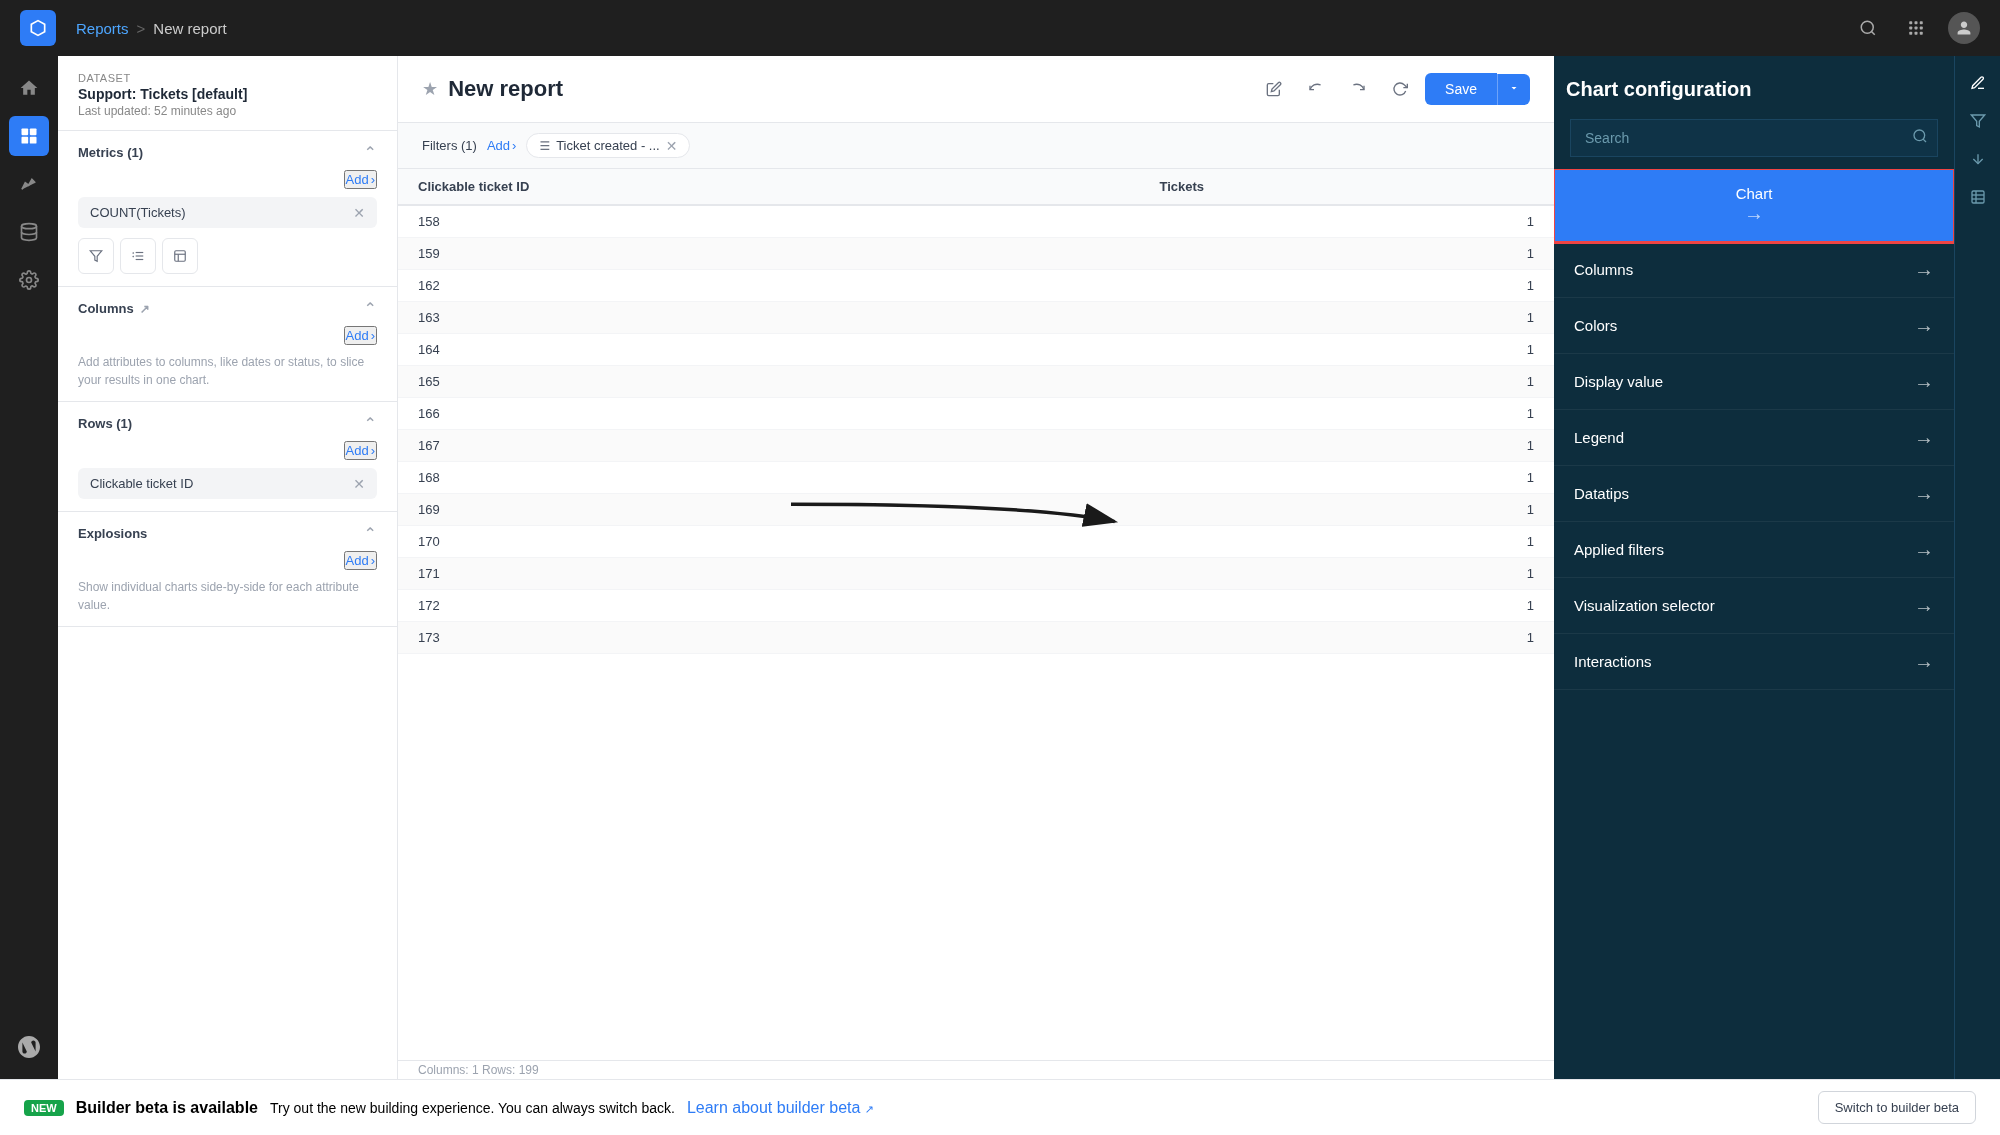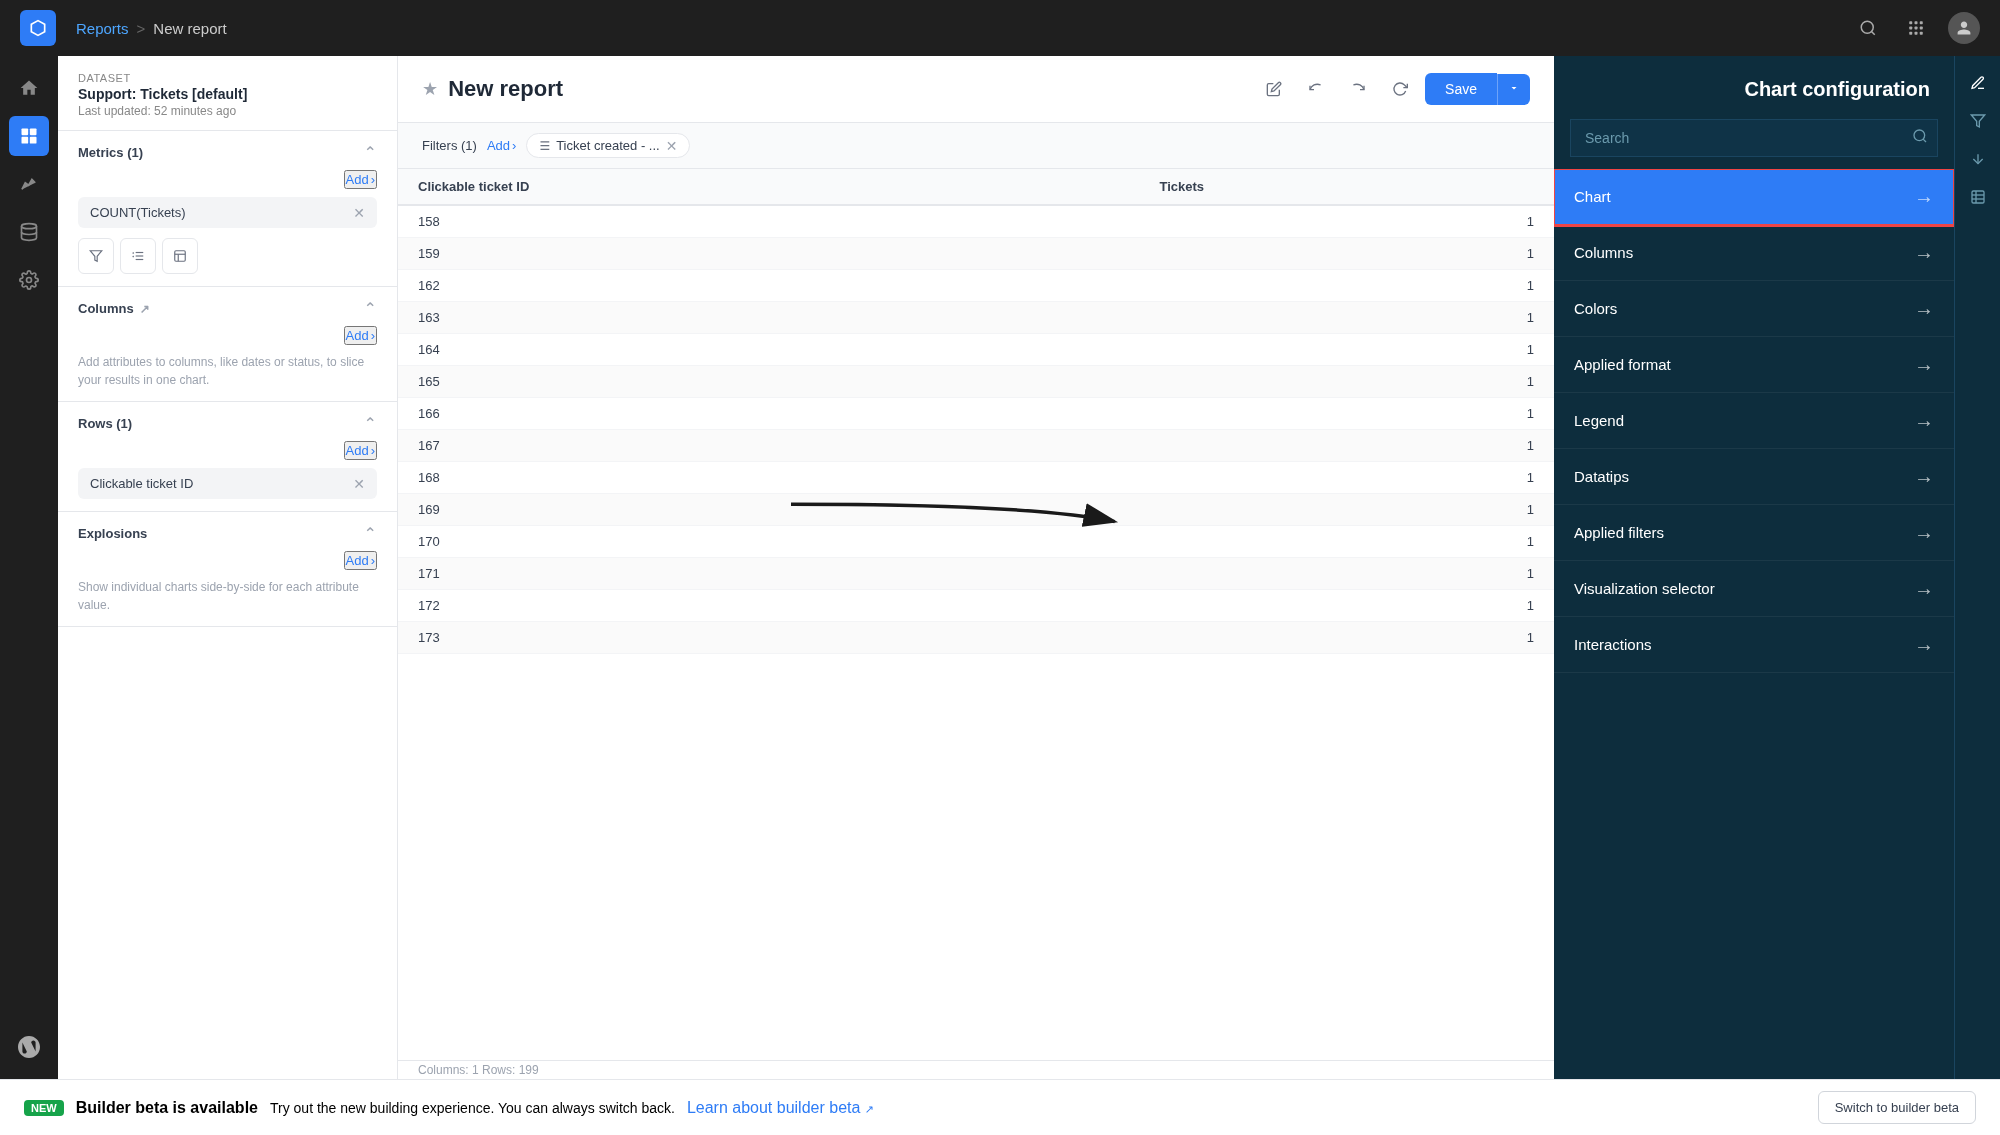--- a/index.html
+++ b/index.html
@@ -224,22 +224,22 @@
 
     
     .right-panel {
       width: 400px;
       background: #0d2d3d;
       display: flex; flex-direction: column;
       flex-shrink: 0;
       position: relative;
     }
     .right-panel-header {
-      padding: 22px 24px 18px;
-      text-align: right;
+      padding: 22px 12px 18px;
+      text-align: left;
     }
     .right-panel-title {
       font-size: 20px; font-weight: 600; color: white;
     }
 
     .search-box {
       margin: 0 16px 12px;
       position: relative;
     }
     .search-input {
@@ -312,20 +312,21 @@
       padding: 8px 16px; font-size: 13px; color: #374151; cursor: pointer;
     }
 
     
     .config-item.active-highlighted {
       background: #2e7cf6;
       outline: 3px solid #ef4444;
       outline-offset: -1px;
       position: relative;
       z-index: 2;
+      flex-direction: column;
     }
 
     
     .center-relative {
       flex: 1; display: flex; flex-direction: column; overflow: hidden; position: relative;
     }
   </style>
 </head>
 <body>
 
@@ -663,21 +664,21 @@
   </div>
           <div class="config-item">
     <span>Columns</span>
     <span class="config-item-arrow">→</span>
   </div>
           <div class="config-item">
     <span>Colors</span>
     <span class="config-item-arrow">→</span>
   </div>
           <div class="config-item">
-    <span>Applied format</span>
+    <span>Display value</span>
     <span class="config-item-arrow">→</span>
   </div>
           <div class="config-item">
     <span>Legend</span>
     <span class="config-item-arrow">→</span>
   </div>
           <div class="config-item">
     <span>Datatips</span>
     <span class="config-item-arrow">→</span>
   </div>

